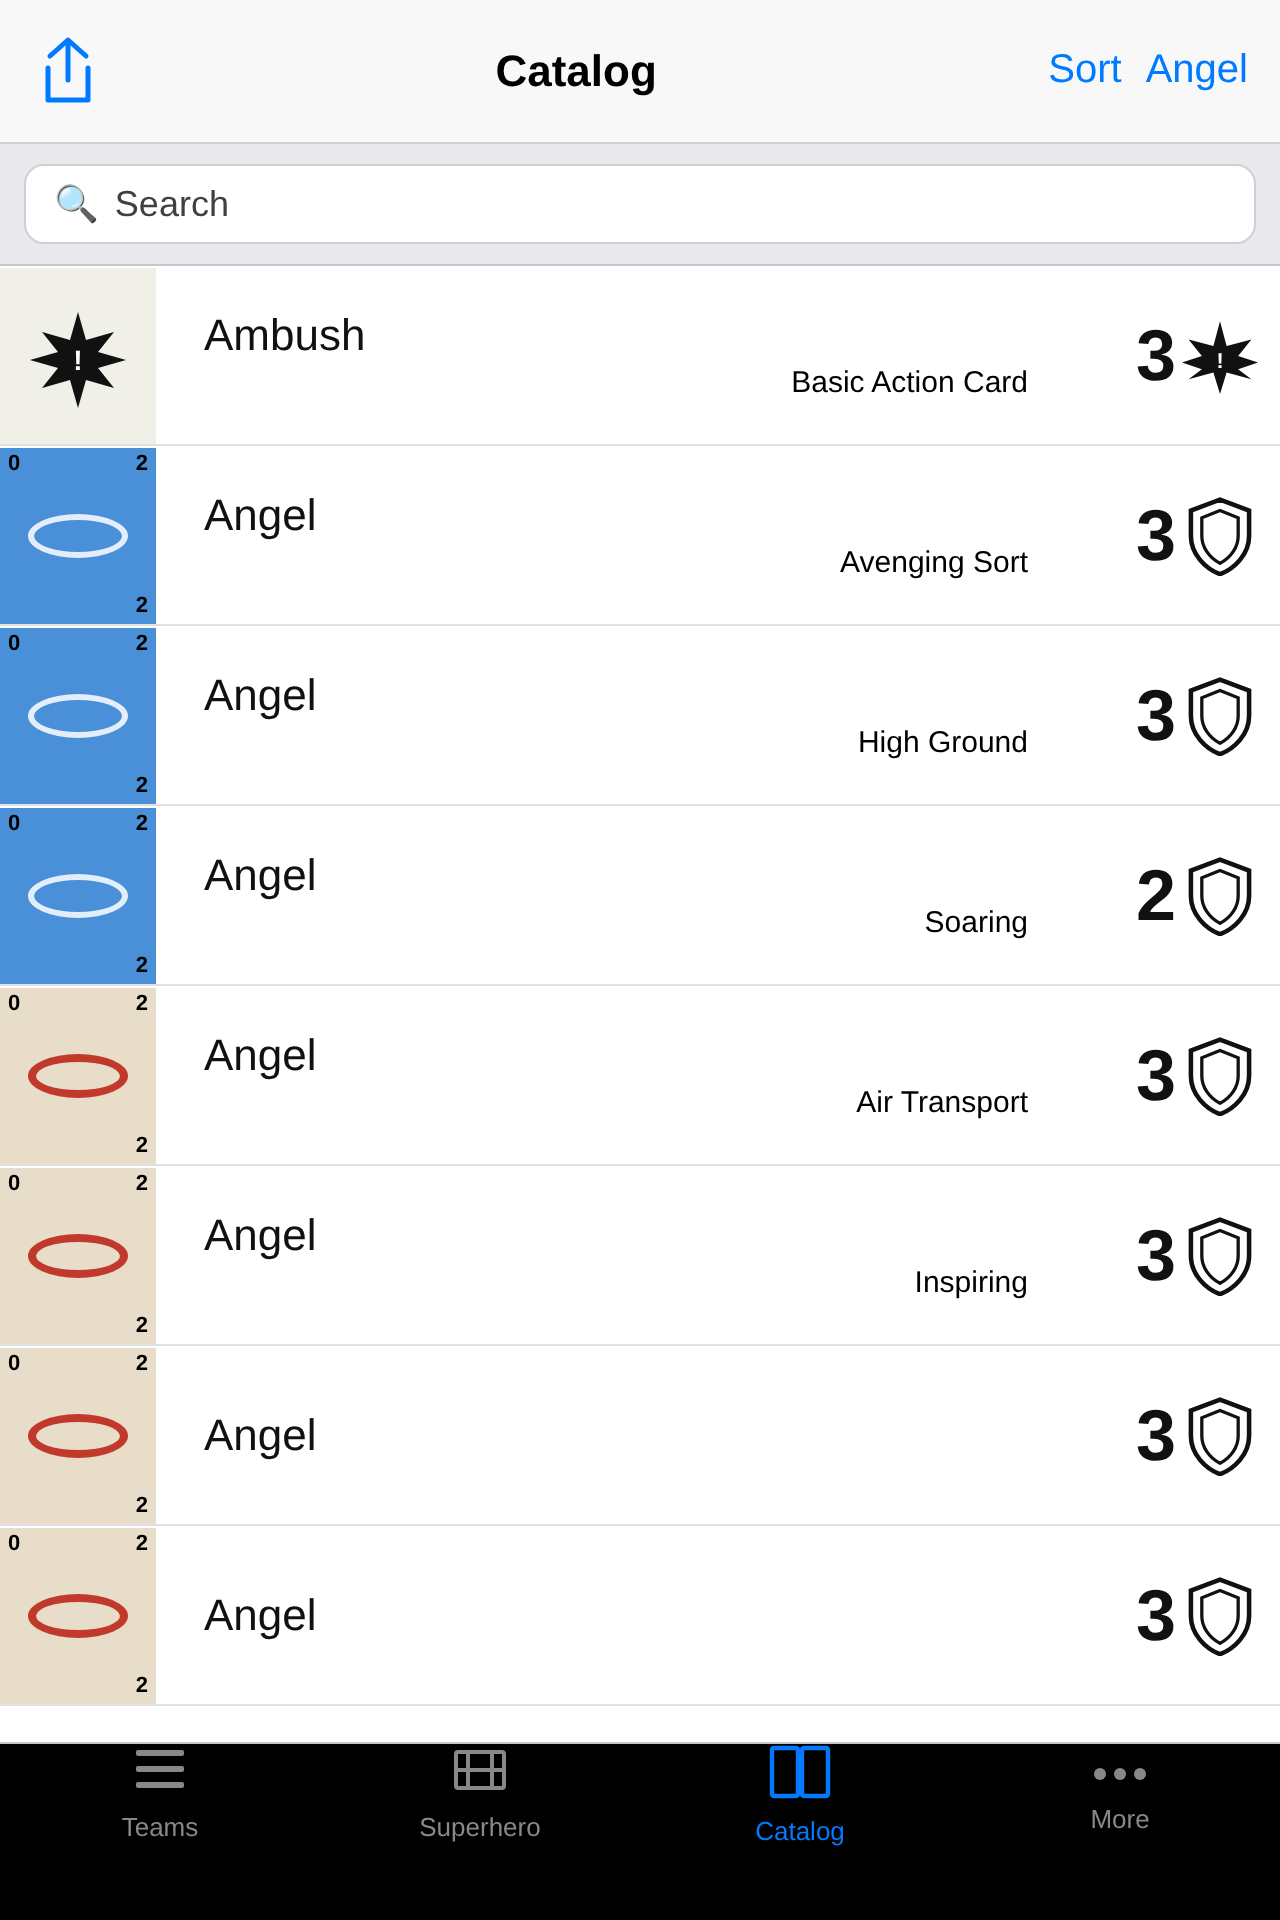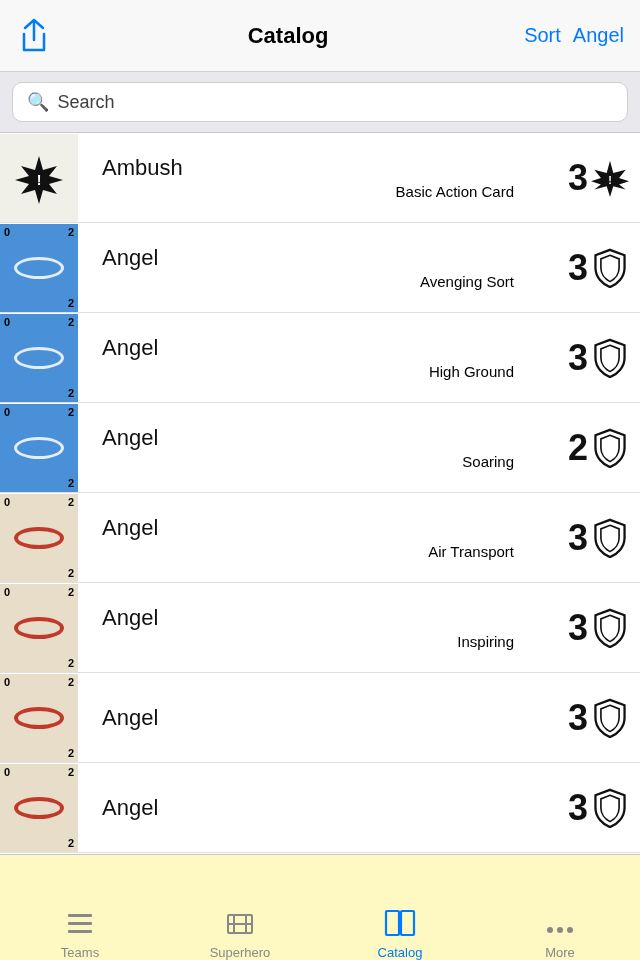--- a/index.html
+++ b/index.html
@@ -194,25 +194,25 @@
       height: 40px;
     }
     
     .burst-svg {
       width: 38px;
       height: 38px;
     }
 
     
     .tab-bar {
-      background: #fef9c3;
+      background: #000000;
       border-top: 1px solid #c8c8cc;
       display: flex;
-      height: 106px;
-      align-items: flex-end;
+      height: 89px;
+      align-items: flex-start;
     }
     .tab-item {
       flex: 1;
       display: flex;
       flex-direction: column;
       align-items: center;
       justify-content: center;
       gap: 4px;
       cursor: pointer;
       border: none;

